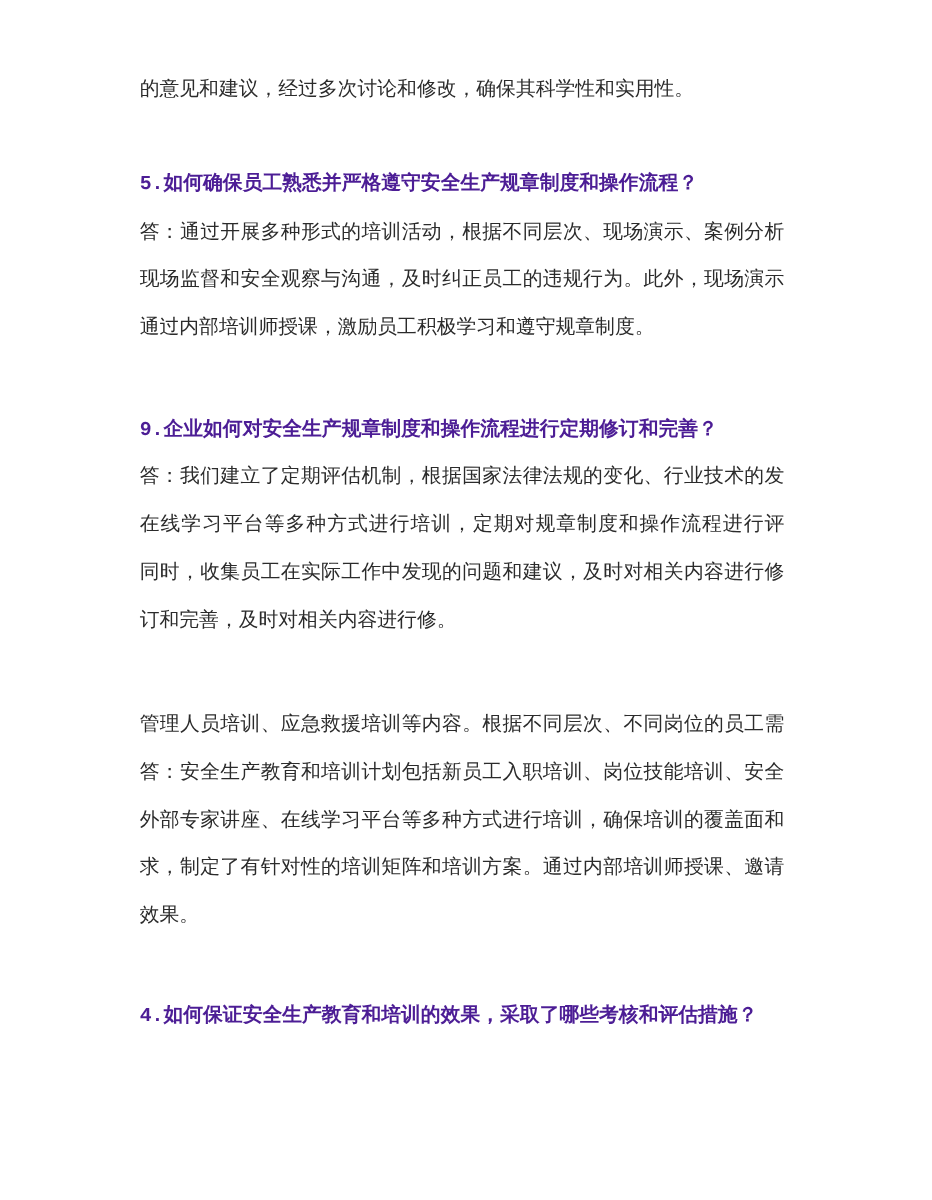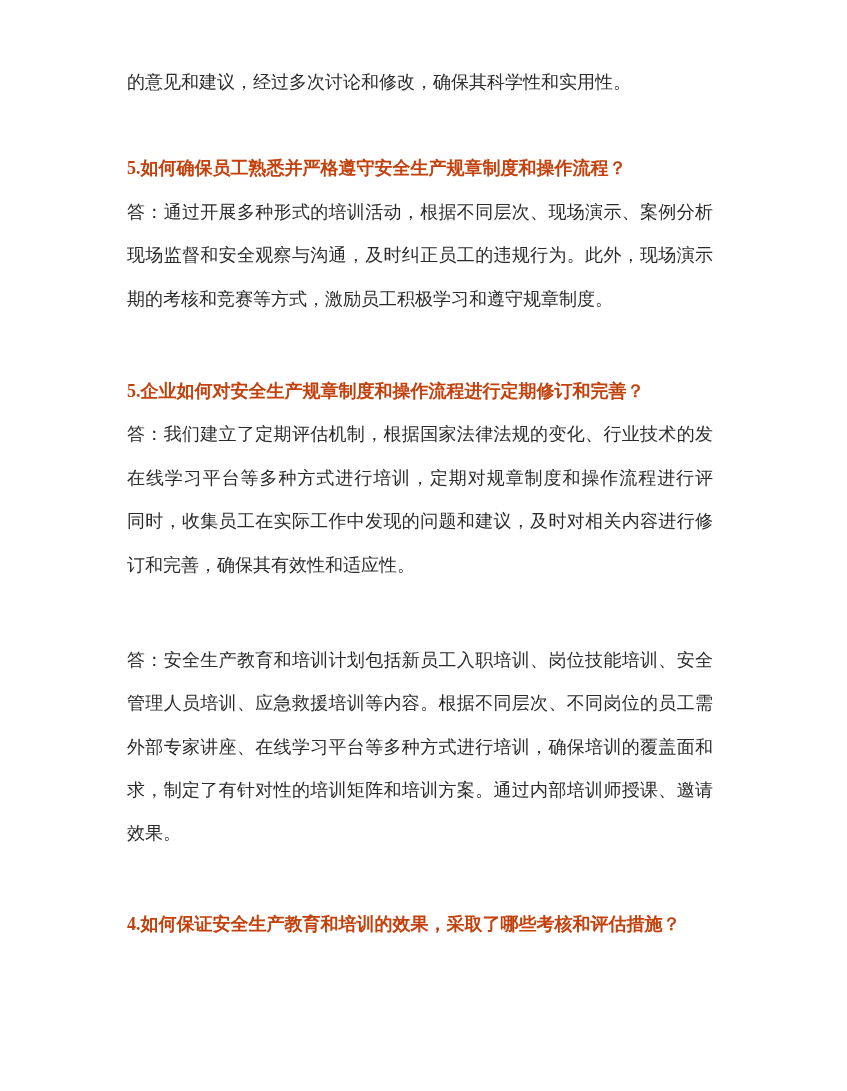--- a/index.html
+++ b/index.html
@@ -5,21 +5,21 @@
   html, body {
     margin: 0;
     padding: 0;
     background: #ffffff;
   }
   .page {
     position: relative;
     width: 847px;
     height: 953px;
     background: #ffffff;
-    font-family: Liberation Serif, serif;
+    font-family: Liberation Mono, monospace;
     color: #2b2b2b;
     overflow: hidden;
   }
   .content {
     position: absolute;
     left: 127px;
     top: 61px;
     width: 586px;
   }
   .line {
@@ -34,21 +34,21 @@
   .line.last {
     text-align: left;
     text-align-last: left;
   }
   .heading {
     margin: 0;
     font-size: 18px;
     line-height: 43.4px;
     height: 43.4px;
     font-weight: bold;
-    color: #c2410c;
+    color: #4c1d95;
     text-align: left;
     overflow: hidden;
   }
   .section { margin: 0; }
   .section.s5 { margin-top: 43px; }
   .section.s6 { margin-top: 49px; }
   .section.s7 { margin-top: 52px; }
   .section.s8 { margin-top: 47px; }
   .pageno {
     position: absolute;
@@ -66,34 +66,34 @@
 
 <div class="page">
   <div class="content">
 
     <div class="line last">的意见和建议，经过多次讨论和修改，确保其科学性和实用性。</div>
 
     <div class="section s5">
       <h2 class="heading">5.如何确保员工熟悉并严格遵守安全生产规章制度和操作流程？</h2>
       <div class="line">答：通过开展多种形式的培训活动，根据不同层次、现场演示、案例分析</div>
       <div class="line">现场监督和安全观察与沟通，及时纠正员工的违规行为。此外，现场演示</div>
-      <div class="line last">期的考核和竞赛等方式，激励员工积极学习和遵守规章制度。</div>
+      <div class="line last">通过内部培训师授课，激励员工积极学习和遵守规章制度。</div>
     </div>
 
     <div class="section s6">
-      <h2 class="heading">5.企业如何对安全生产规章制度和操作流程进行定期修订和完善？</h2>
+      <h2 class="heading">9.企业如何对安全生产规章制度和操作流程进行定期修订和完善？</h2>
       <div class="line">答：我们建立了定期评估机制，根据国家法律法规的变化、行业技术的发</div>
       <div class="line">在线学习平台等多种方式进行培训，定期对规章制度和操作流程进行评估。</div>
       <div class="line">同时，收集员工在实际工作中发现的问题和建议，及时对相关内容进行修</div>
-      <div class="line last">订和完善，确保其有效性和适应性。</div>
+      <div class="line last">订和完善，及时对相关内容进行修。</div>
     </div>
 
     <div class="section s7">
+      <div class="line">管理人员培训、应急救援培训等内容。根据不同层次、不同岗位的员工需</div>
       <div class="line">答：安全生产教育和培训计划包括新员工入职培训、岗位技能培训、安全</div>
-      <div class="line">管理人员培训、应急救援培训等内容。根据不同层次、不同岗位的员工需</div>
       <div class="line">外部专家讲座、在线学习平台等多种方式进行培训，确保培训的覆盖面和</div>
       <div class="line">求，制定了有针对性的培训矩阵和培训方案。通过内部培训师授课、邀请</div>
       <div class="line last">效果。</div>
     </div>
 
     <div class="section s8">
       <h2 class="heading">4.如何保证安全生产教育和培训的效果，采取了哪些考核和评估措施？</h2>
     </div>
 
   </div>

